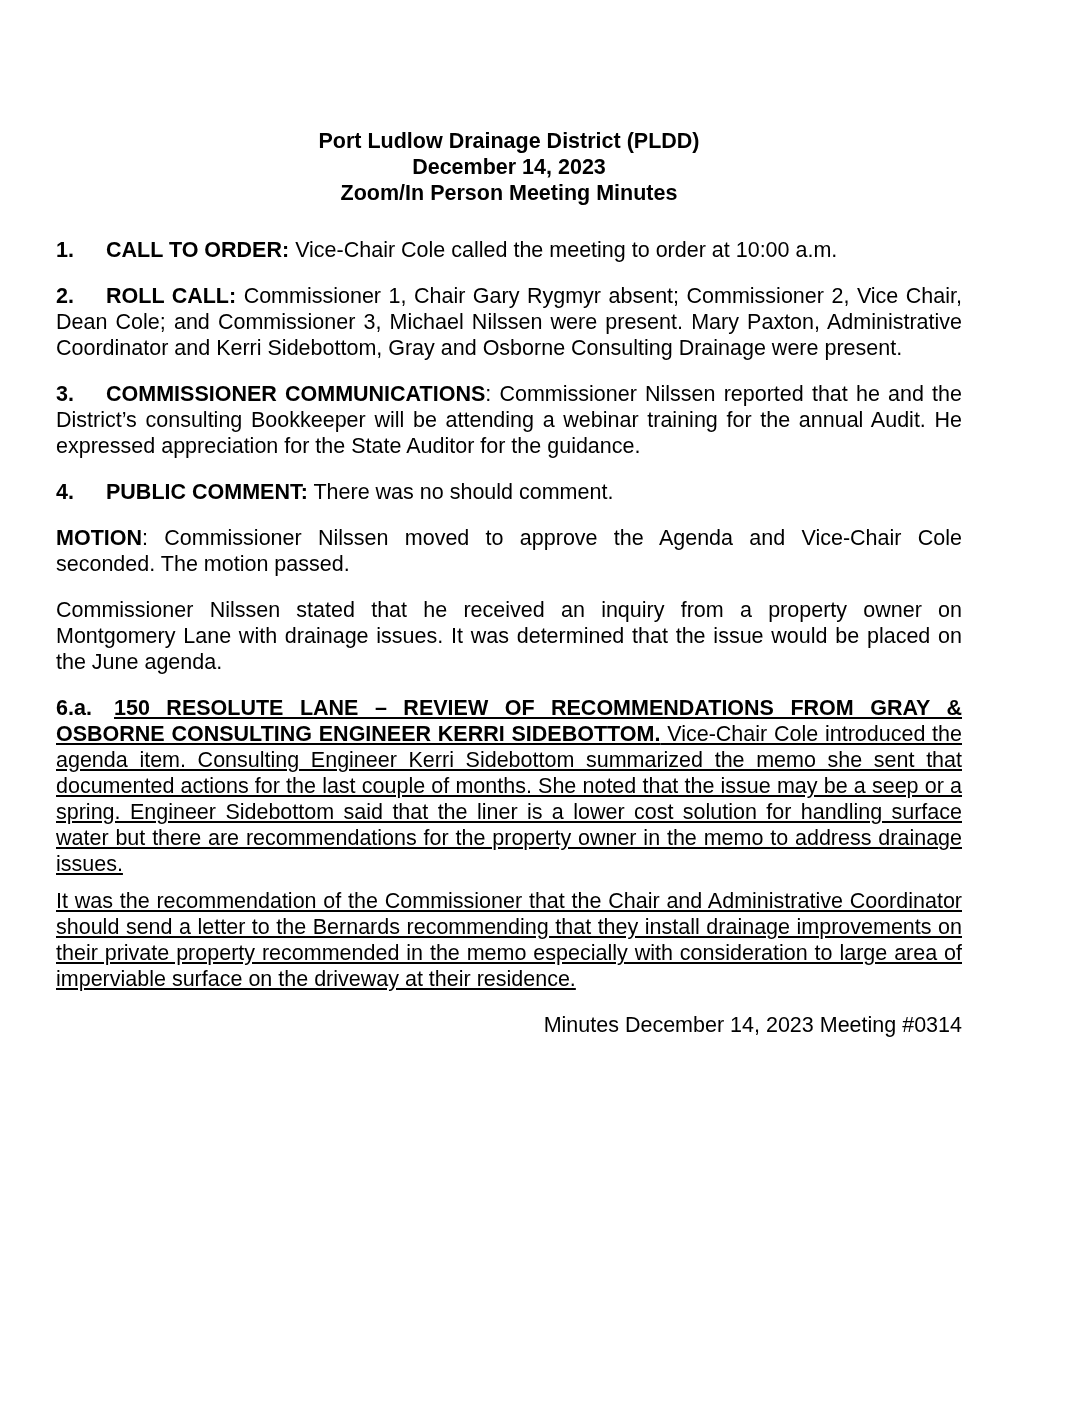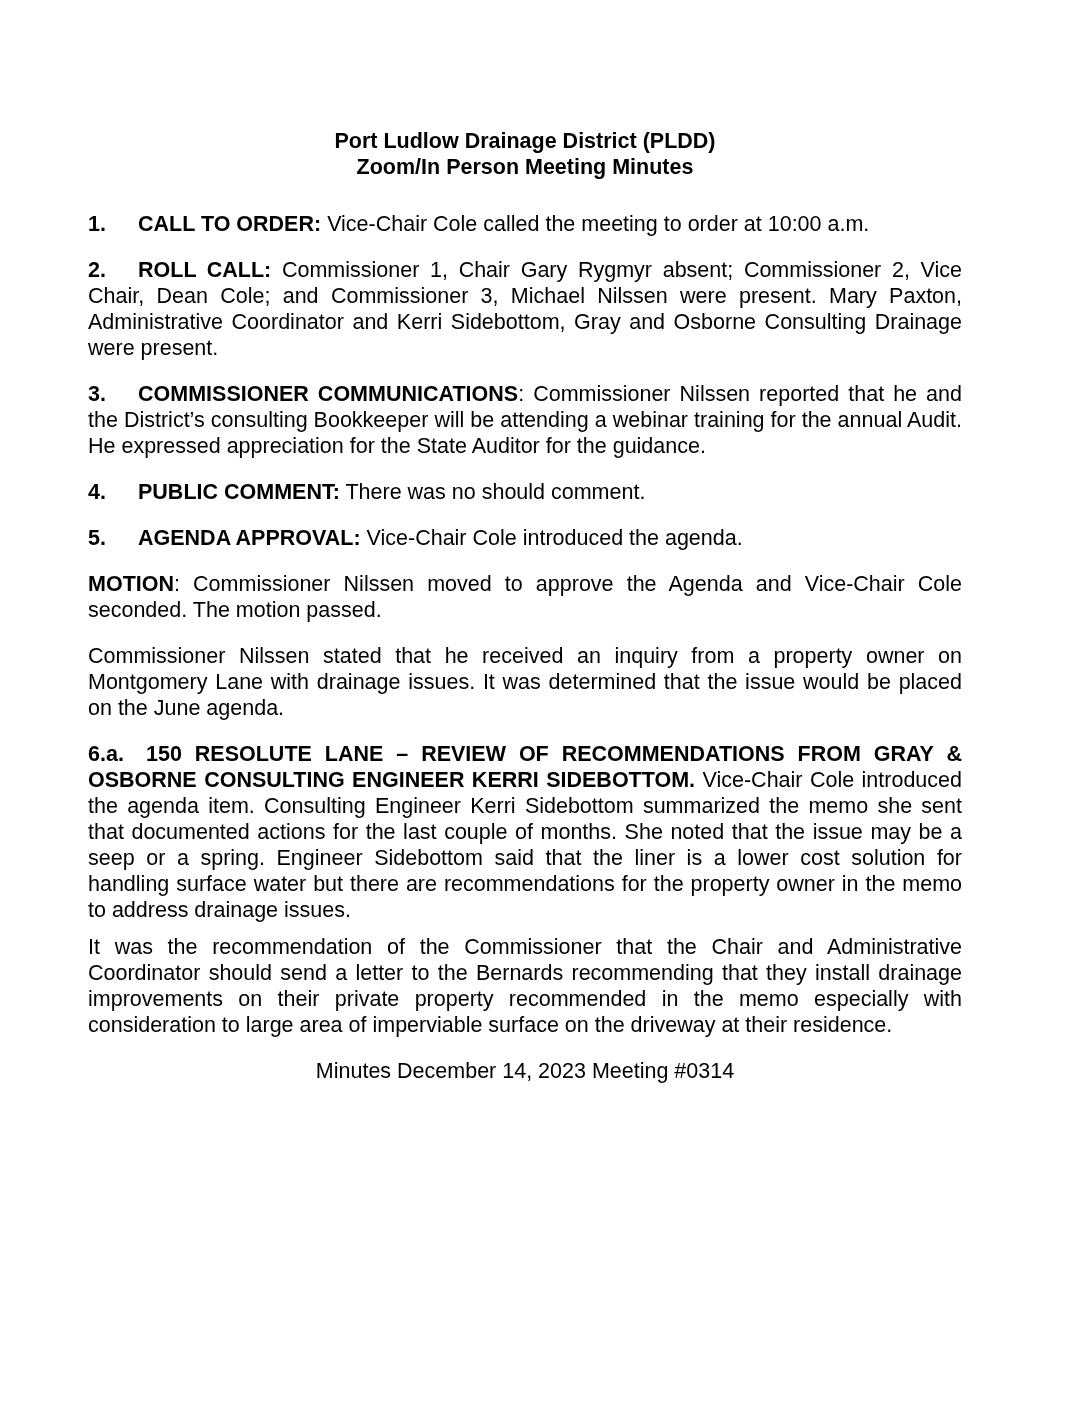--- a/index.html
+++ b/index.html
@@ -10,70 +10,70 @@
     color: #000000;
     font-family: "Liberation Sans", "DejaVu Sans", sans-serif;
     font-size: 21.5px;
     line-height: 26px;
     overflow: hidden;
   }
   .page {
     box-sizing: border-box;
     width: 1088px;
     height: 1408px;
-    padding: 128px 126px 0 88px;
+    padding: 128px 126px 0 56px;
   }
   .doc-header {
     text-align: center;
     font-weight: 700;
     margin: 0 0 31px 0;
   }
   .doc-header div { margin: 0; }
   .para {
     margin: 0 0 20px 0;
     text-align: justify;
   }
-  .para.tight { margin-bottom: 11px; }
+  .para.tight { margin-bottom: 11px; text-decoration: underline; }
   .para.last { margin-bottom: 0; }
   .b { font-weight: 700; }
   .num {
     display: inline-block;
     width: 50px;
     font-weight: 700;
   }
   .num-wide {
     display: inline-block;
     width: 58px;
     font-weight: 700;
   }
   .doc-footer {
     margin-top: 20px;
-    text-align: center;
+    text-align: right;
   }
 </style>
 </head>
 <body>
 
 <div class="page">
 
   <div class="doc-header">
     <div>Port Ludlow Drainage District (PLDD)</div>
+    <div>December 14, 2023</div>
     <div>Zoom/In Person Meeting Minutes</div>
   </div>
 
   <p class="para"><span class="num">1.</span><span class="b">CALL TO ORDER:</span><span> Vice-Chair Cole called the meeting to order at 10:00 a.m.</span></p>
 
   <p class="para"><span class="num">2.</span><span class="b">ROLL CALL:</span><span> Commissioner 1, Chair Gary Rygmyr absent; Commissioner 2, Vice Chair, Dean Cole; and Commissioner 3, Michael Nilssen were present. Mary Paxton, Administrative Coordinator and Kerri Sidebottom, Gray and Osborne Consulting Drainage were present.</span></p>
 
 
   <p class="para"><span class="num">3.</span><span class="b">COMMISSIONER COMMUNICATIONS</span><span>: Commissioner Nilssen reported that he and the District’s consulting Bookkeeper will be attending a webinar training for the annual Audit. He expressed appreciation for the State Auditor for the guidance.</span></p>
 
   <p class="para"><span class="num">4.</span><span class="b">PUBLIC COMMENT:</span><span> There was no should comment.</span></p>
 
-  <p class="para"><span class="num">5.</span><span class="b">AGENDA APPROVAL:</span><span> Vice-Chair Cole introduced the agenda.</span></p>
 
   <p class="para"><span class="b">MOTION</span><span>: Commissioner Nilssen moved to approve the Agenda and Vice-Chair Cole seconded. The motion passed.</span></p>
 
 
   <p class="para"><span>Commissioner Nilssen stated that he received an inquiry from a property owner on Montgomery Lane with drainage issues. It was determined that the issue would be placed on the June agenda.</span></p>
 
   <p class="para tight"><span class="num-wide">6.a.</span><span class="b">150 RESOLUTE LANE – REVIEW OF RECOMMENDATIONS FROM GRAY &amp; OSBORNE CONSULTING ENGINEER KERRI SIDEBOTTOM.</span><span> Vice-Chair Cole introduced the agenda item. Consulting Engineer Kerri Sidebottom summarized the memo she sent that documented actions for the last couple of months. She noted that the issue may be a seep or a spring. Engineer Sidebottom said that the liner is a lower cost solution for handling surface water but there are recommendations for the property owner in the memo to address drainage issues.</span></p>
 
   <p class="para tight"><span>It was the recommendation of the Commissioner that the Chair and Administrative Coordinator should send a letter to the Bernards recommending that they install drainage improvements on their private property recommended in the memo especially with consideration to large area of imperviable surface on the driveway at their residence.</span></p>
 

